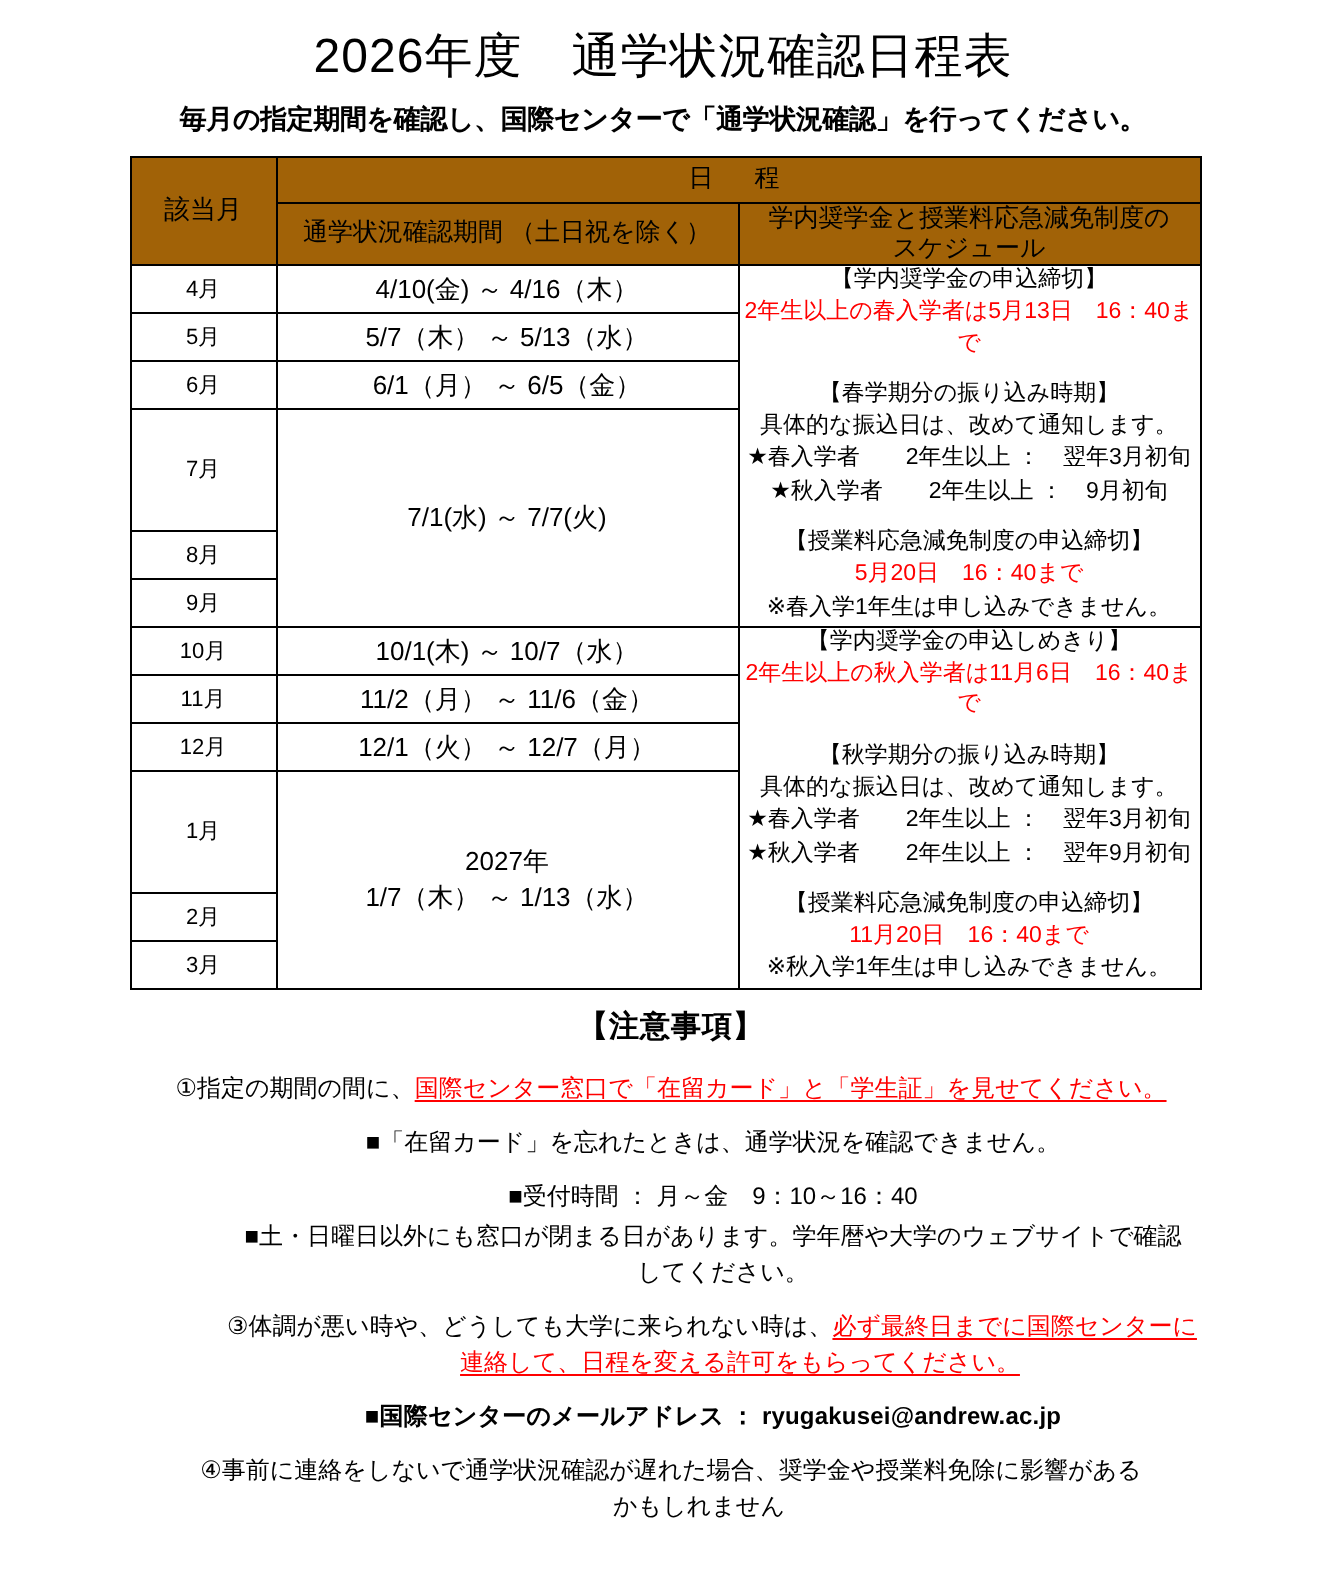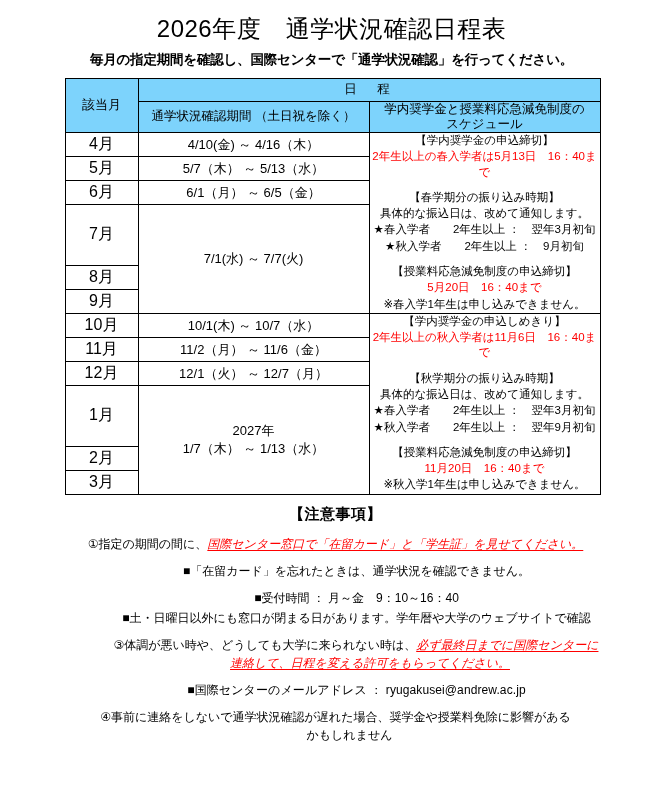--- a/index.html
+++ b/index.html
@@ -51,21 +51,21 @@
     border-collapse: collapse;
     width: 536px;
     table-layout: fixed;
   }
   table.sched td, table.sched th {
     border: 1px solid #000000;
     padding: 0;
     vertical-align: middle;
   }
   .hdr {
-    background: #7dd3fc;
+    background: #a16207;
     text-align: center;
     font-size: 12.5px;
     font-weight: normal;
     line-height: 1.25;
   }
   .hdr-nittei {
     height: 22px;
     letter-spacing: 4px;
   }
   .hdr-month {
@@ -78,21 +78,21 @@
     padding: 3px 2px;
   }
   .hdr-sched {
     width: 248px;
     font-size: 12.5px;
     padding: 3px 2px;
     line-height: 1.2;
   }
   td.month {
     text-align: center;
-    font-size: 16px;
+    font-size: 11px;
     height: 23px;
   }
   td.period {
     text-align: center;
     font-size: 13px;
     line-height: 1.35;
   }
   td.detail {
     font-size: 11.5px;
     line-height: 1.33;
@@ -132,23 +132,22 @@
   }
   .sub-hang {
     padding-left: 42px;
     text-indent: 0;
   }
   .sub-hang .cont { display: block; padding-left: 10px; }
   .u-red {
     color: #ff0000;
     text-decoration: underline;
     text-underline-offset: 2px;
-    font-style: italic;
-  }
-  .mono-mail { font-size: 12px; letter-spacing: 0.1px; }
+  }
+  .mono-mail { font-size: 12px; letter-spacing: 0.1px; font-weight: bold; }
 </style>
 </head>
 <body>
 
 <div class="page">
 
   <h1 class="doc-title">2026年度　通学状況確認日程表</h1>
   <div class="doc-subtitle">毎月の指定期間を確認し、国際センターで「通学状況確認」を行ってください。</div>
 
   <div class="sched-wrap">
@@ -254,21 +253,21 @@
 
   <div class="notes">
     <div class="notes-title">【注意事項】</div>
 
     <div class="note note-body"><span>①指定の期間の間に、</span><span class="u-red">国際センター窓口で「在留カード」と「学生証」を見せてください。</span></div>
 
     <div class="sub">■「在留カード」を忘れたときは、通学状況を確認できません。</div>
 
 
     <div class="sub-hang" style="margin:0 0 2px 0;">■受付時間 ： 月～金　9：10～16：40</div>
-    <div class="sub-hang" style="margin:0 0 9px 0;"><span>■土・日曜日以外にも窓口が閉まる日があります。学年暦や大学のウェブサイトで確認</span></div>
+    <div class="sub-hang" style="margin:0 0 9px 0;"><span>■土・日曜日以外にも窓口が閉まる日があります。学年暦や大学のウェブサイトで確認</span><span class="cont">してください。</span></div>
 
     <div class="note note-body" style="margin-bottom:9px;margin-left:41px;"><span>③体調が悪い時や、どうしても大学に来られない時は、</span><span class="u-red">必ず最終日までに国際センターに</span><br><span class="u-red" style="margin-left:14px;">連絡して、日程を変える許可をもらってください。</span></div>
 
     <div class="sub mono-mail">■国際センターのメールアドレス ： ryugakusei@andrew.ac.jp</div>
 
     <div class="note note-body"><span>④事前に連絡をしないで通学状況確認が遅れた場合、奨学金や授業料免除に影響がある</span><br><span style="margin-left:14px;">かもしれません</span></div>
 
   </div>
 
 </div>

